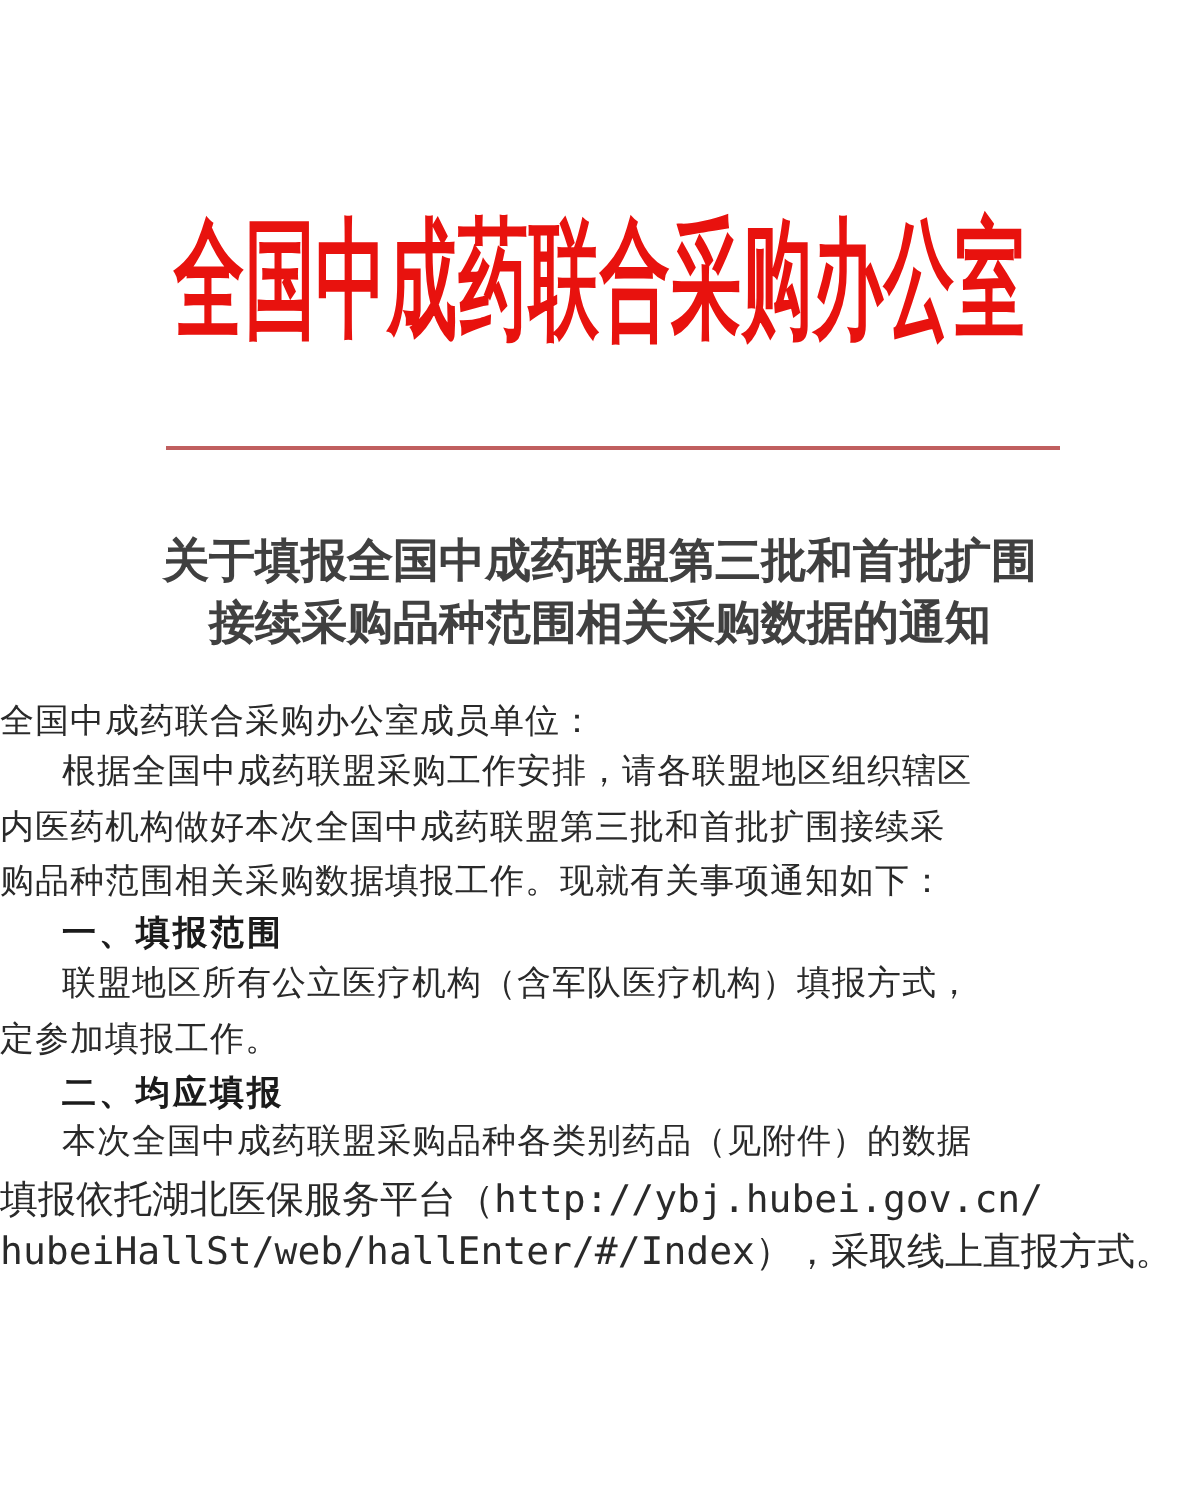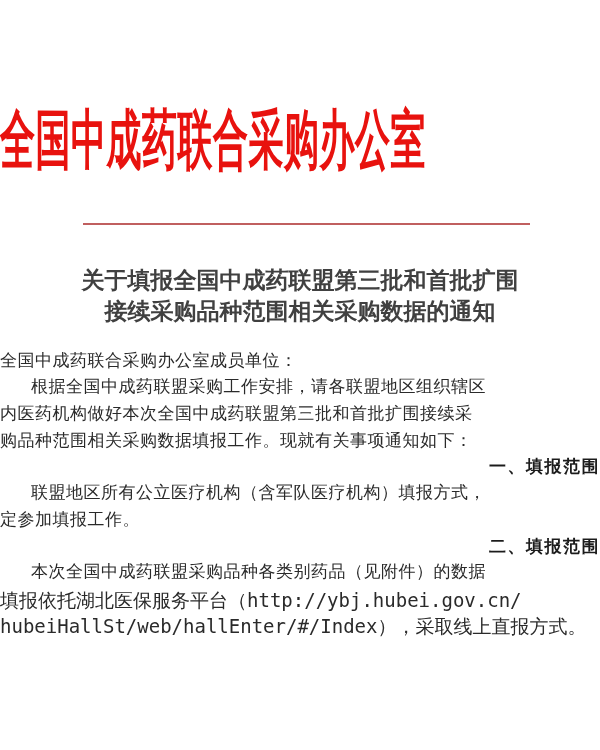--- a/index.html
+++ b/index.html
@@ -13,21 +13,21 @@
     position: relative;
     width: 600px; height: 750px;
     background: #ffffff;
   }
   
   .letterhead {
     margin-top: 103px;
     height: 75px;
     display: flex;
     align-items: center;
-    justify-content: flex-start;
+    justify-content: center;
   }
   .letterhead-title {
     display: inline-block;
     font-weight: bold;
     font-size: 35px;
     letter-spacing: 0.5px;
     white-space: nowrap;
     transform: scaleY(1.85);
     transform-origin: center;
   }
@@ -54,21 +54,20 @@
     letter-spacing: 0.5px;
     color: #2a2a2a;
   }
   .line { white-space: nowrap; }
   .indent { text-indent: 31px; font-family: Liberation Mono, monospace; }
   .section {
     font-family: "Liberation Sans", sans-serif;
     font-weight: bold;
     color: #1b1b1b;
     letter-spacing: 1.5px;
-    text-align: right;
   }
   .url {
     font-family: "DejaVu Sans Mono", "Liberation Serif", serif;
     font-size: 19px;
     letter-spacing: 0;
   }
 </style>
 </head>
 <body>
 
@@ -86,19 +85,19 @@
   </div>
 
   <div class="notice-body">
       <div class="line">全国中成药联合采购办公室成员单位：</div>
       <div class="line indent">根据全国中成药联盟采购工作安排，请各联盟地区组织辖区</div>
       <div class="line">内医药机构做好本次全国中成药联盟第三批和首批扩围接续采</div>
       <div class="line">购品种范围相关采购数据填报工作。现就有关事项通知如下：</div>
       <div class="line indent section">一、填报范围</div>
       <div class="line indent">联盟地区所有公立医疗机构（含军队医疗机构）填报方式，</div>
       <div class="line">定参加填报工作。</div>
-      <div class="line indent section">二、填报范围</div>
+      <div class="line indent section">二、均应填报</div>
       <div class="line indent">本次全国中成药联盟采购品种各类别药品（见附件）的数据</div>
       <div class="line url">填报依托湖北医保服务平台（http://ybj.hubei.gov.cn/</div>
       <div class="line url">hubeiHallSt/web/hallEnter/#/Index），采取线上直报方式。</div>
     </div>
 
 </div>
 
 </body></html>

